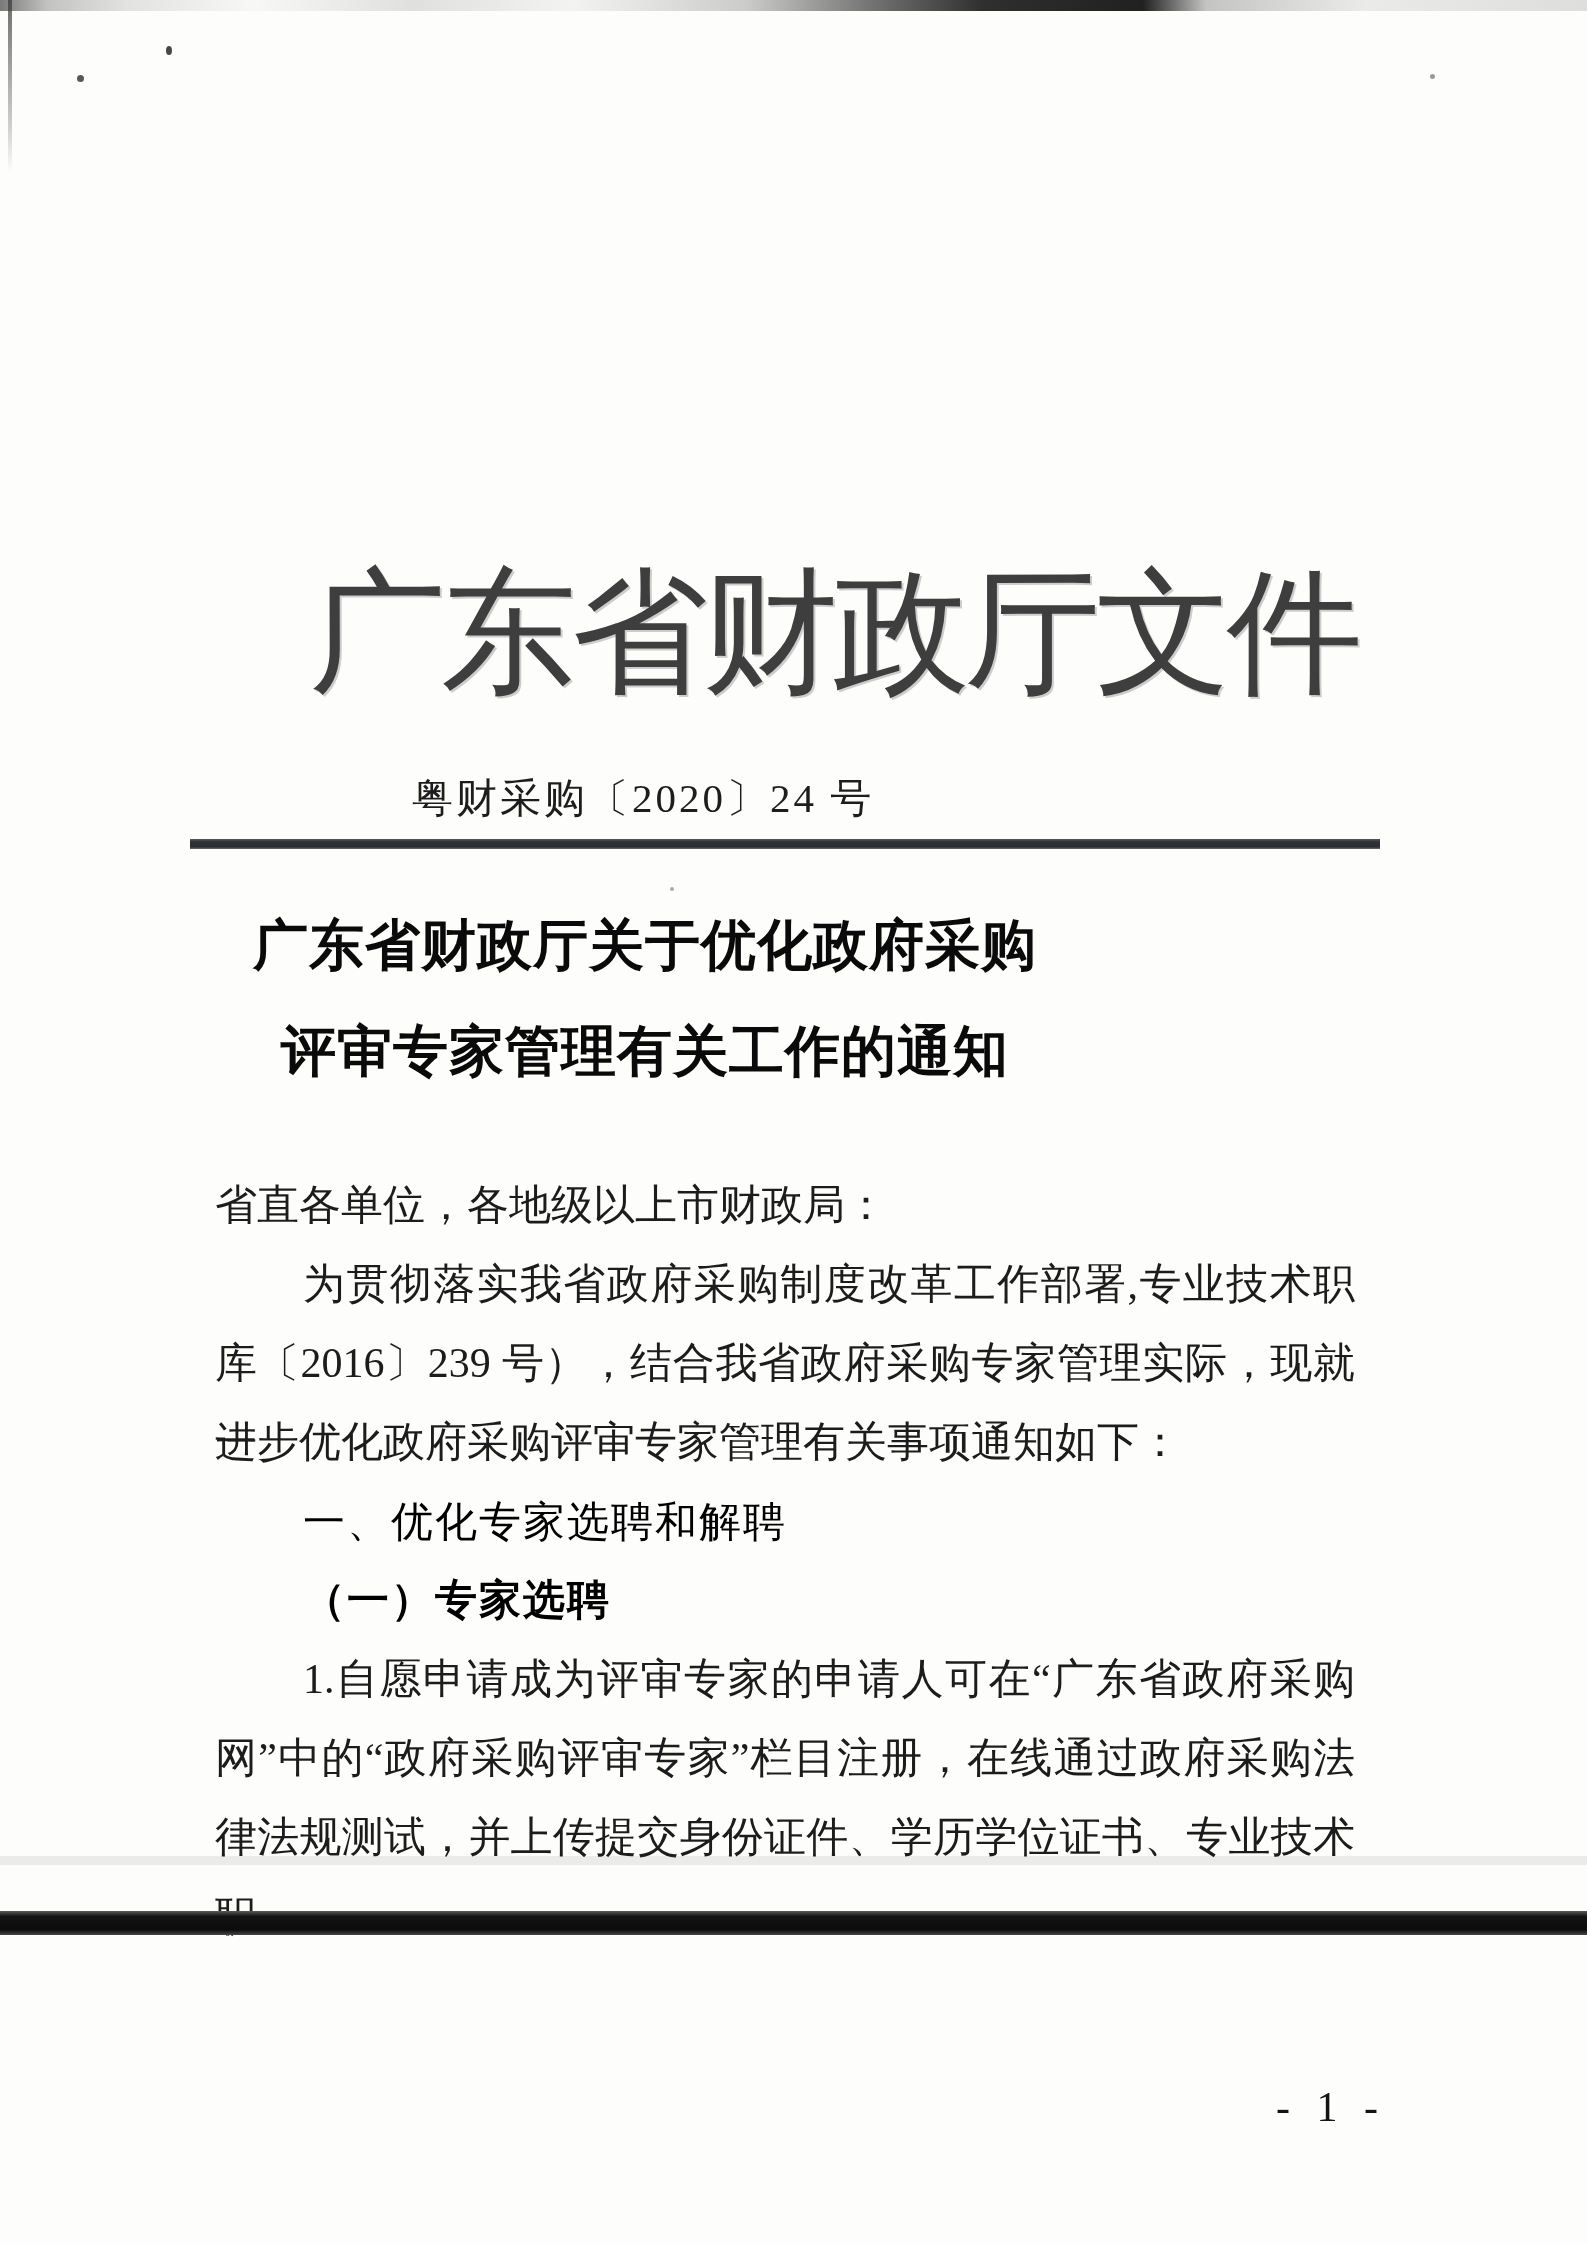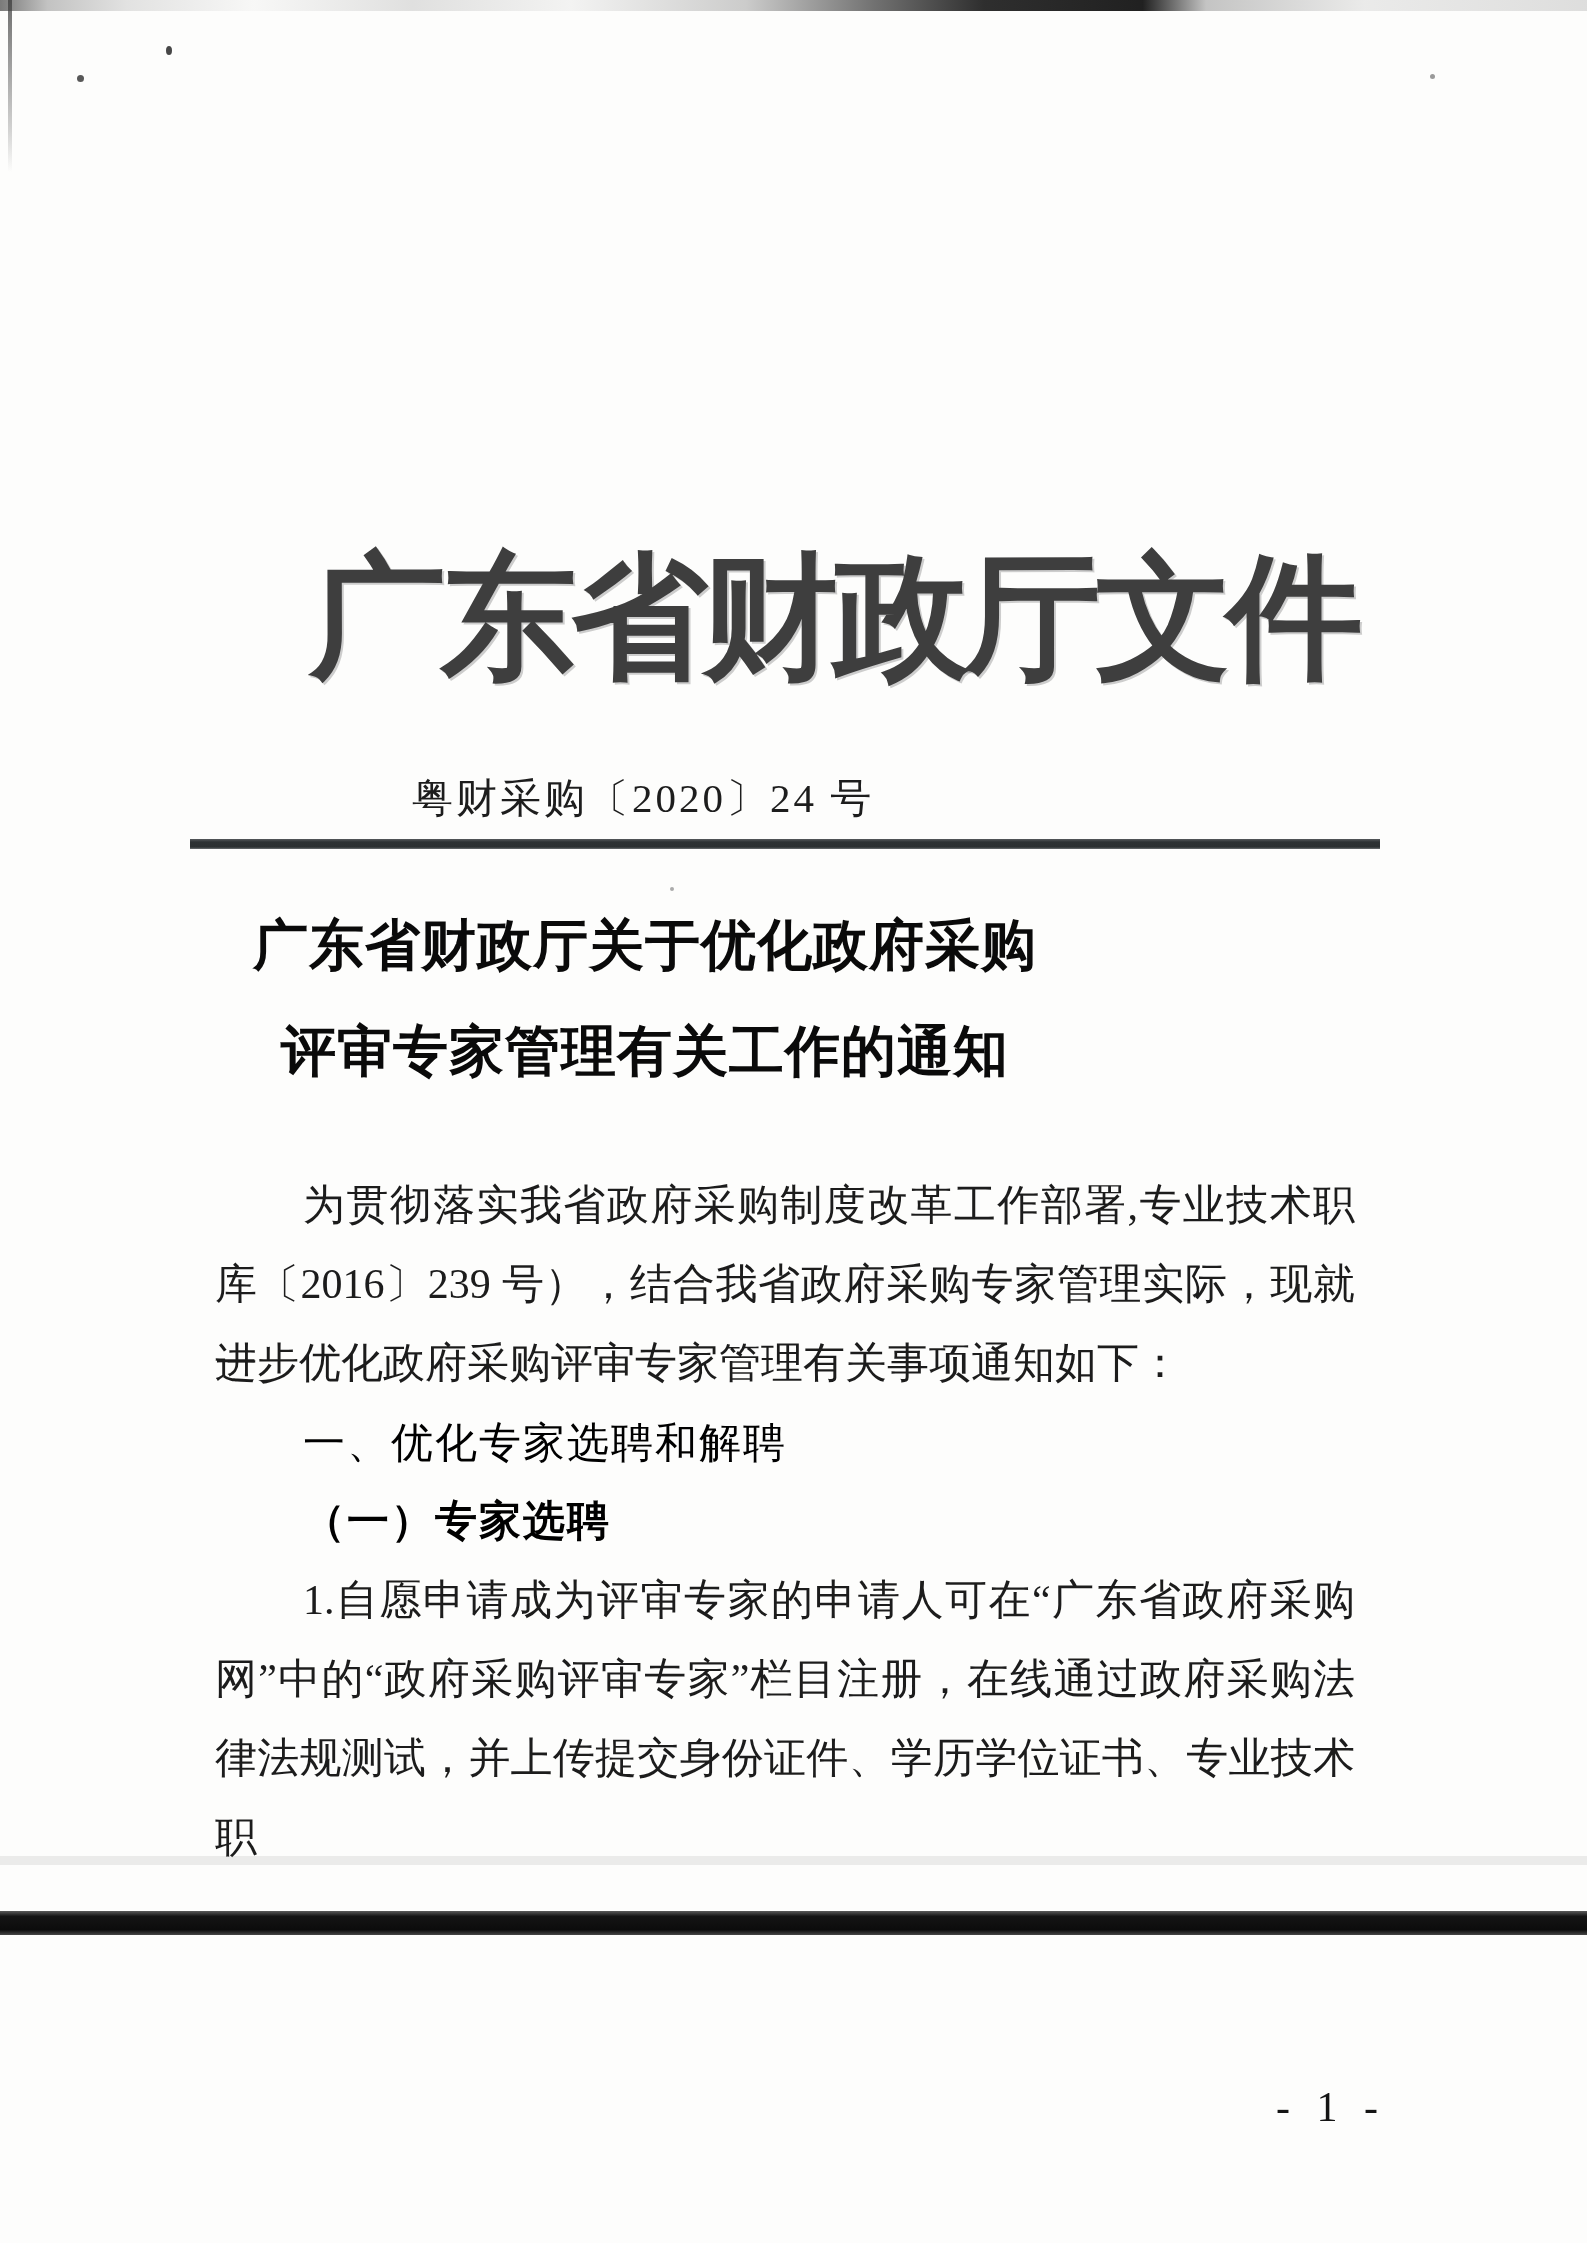--- a/index.html
+++ b/index.html
@@ -28,24 +28,24 @@
     background:linear-gradient(180deg, rgba(60,60,60,.75), rgba(110,110,110,.30) 75%, rgba(150,150,150,0));
   }
   .speck { position:absolute; border-radius:50%; }
   .speck-a { left:166px; top:46px;  width:6px; height:9px;  background:#474747; }
   .speck-b { left:77px;  top:75px;  width:7px; height:7px;  background:#585858; }
   .speck-c { left:1430px; top:74px; width:5px; height:5px;  background:#9a9a9a; }
   .speck-d { left:670px; top:887px; width:4px; height:4px;  background:#ababab; }
 
   
   .banner {
-    position:absolute; top:536px; left:0; width:1587px;
+    position:absolute; top:551px; left:0; width:1587px;
     padding-left:80px; box-sizing:border-box;
     text-align:center;
-    font-size:136px; line-height:164px; font-weight:700;
+    font-size:136px; line-height:164px; font-weight:400;
     letter-spacing:-5px; color:#3e3e3e;
     text-shadow:2px 2px 0 rgba(62,62,62,.25);
     white-space:nowrap;
   }
   .docno {
     position:absolute; top:772px; left:0; width:1286px;
     text-align:center;
     font-size:41px; line-height:52px; color:#1d1d1d; letter-spacing:3px;
   }
   .header-rule {
@@ -107,20 +107,21 @@
   <div class="banner">广东省财政厅文件</div>
   <div class="docno">粤财采购〔2020〕24 号</div>
   <div class="header-rule"></div>
 
   <div class="notice-title">
     <div>广东省财政厅关于优化政府采购</div>
     <div>评审专家管理有关工作的通知</div>
   </div>
 
   <div class="body-block">
+    <div class="line">省直各单位，各地级以上市财政局：</div>
     <div class="line indent j">为贯彻落实我省政府采购制度改革工作部署,专业技术职</div>
     <div class="line j">库〔2016〕239 号），结合我省政府采购专家管理实际，现就进</div>
     <div class="line">一步优化政府采购评审专家管理有关事项通知如下：</div>
     <div class="line indent h1">一、优化专家选聘和解聘</div>
     <div class="line indent h2">（一）专家选聘</div>
     <div class="line indent j">1.自愿申请成为评审专家的申请人可在“广东省政府采购</div>
     <div class="line j">网”中的“政府采购评审专家”栏目注册，在线通过政府采购法</div>
     <div class="line j">律法规测试，并上传提交身份证件、学历学位证书、专业技术职</div>
   </div>
 

